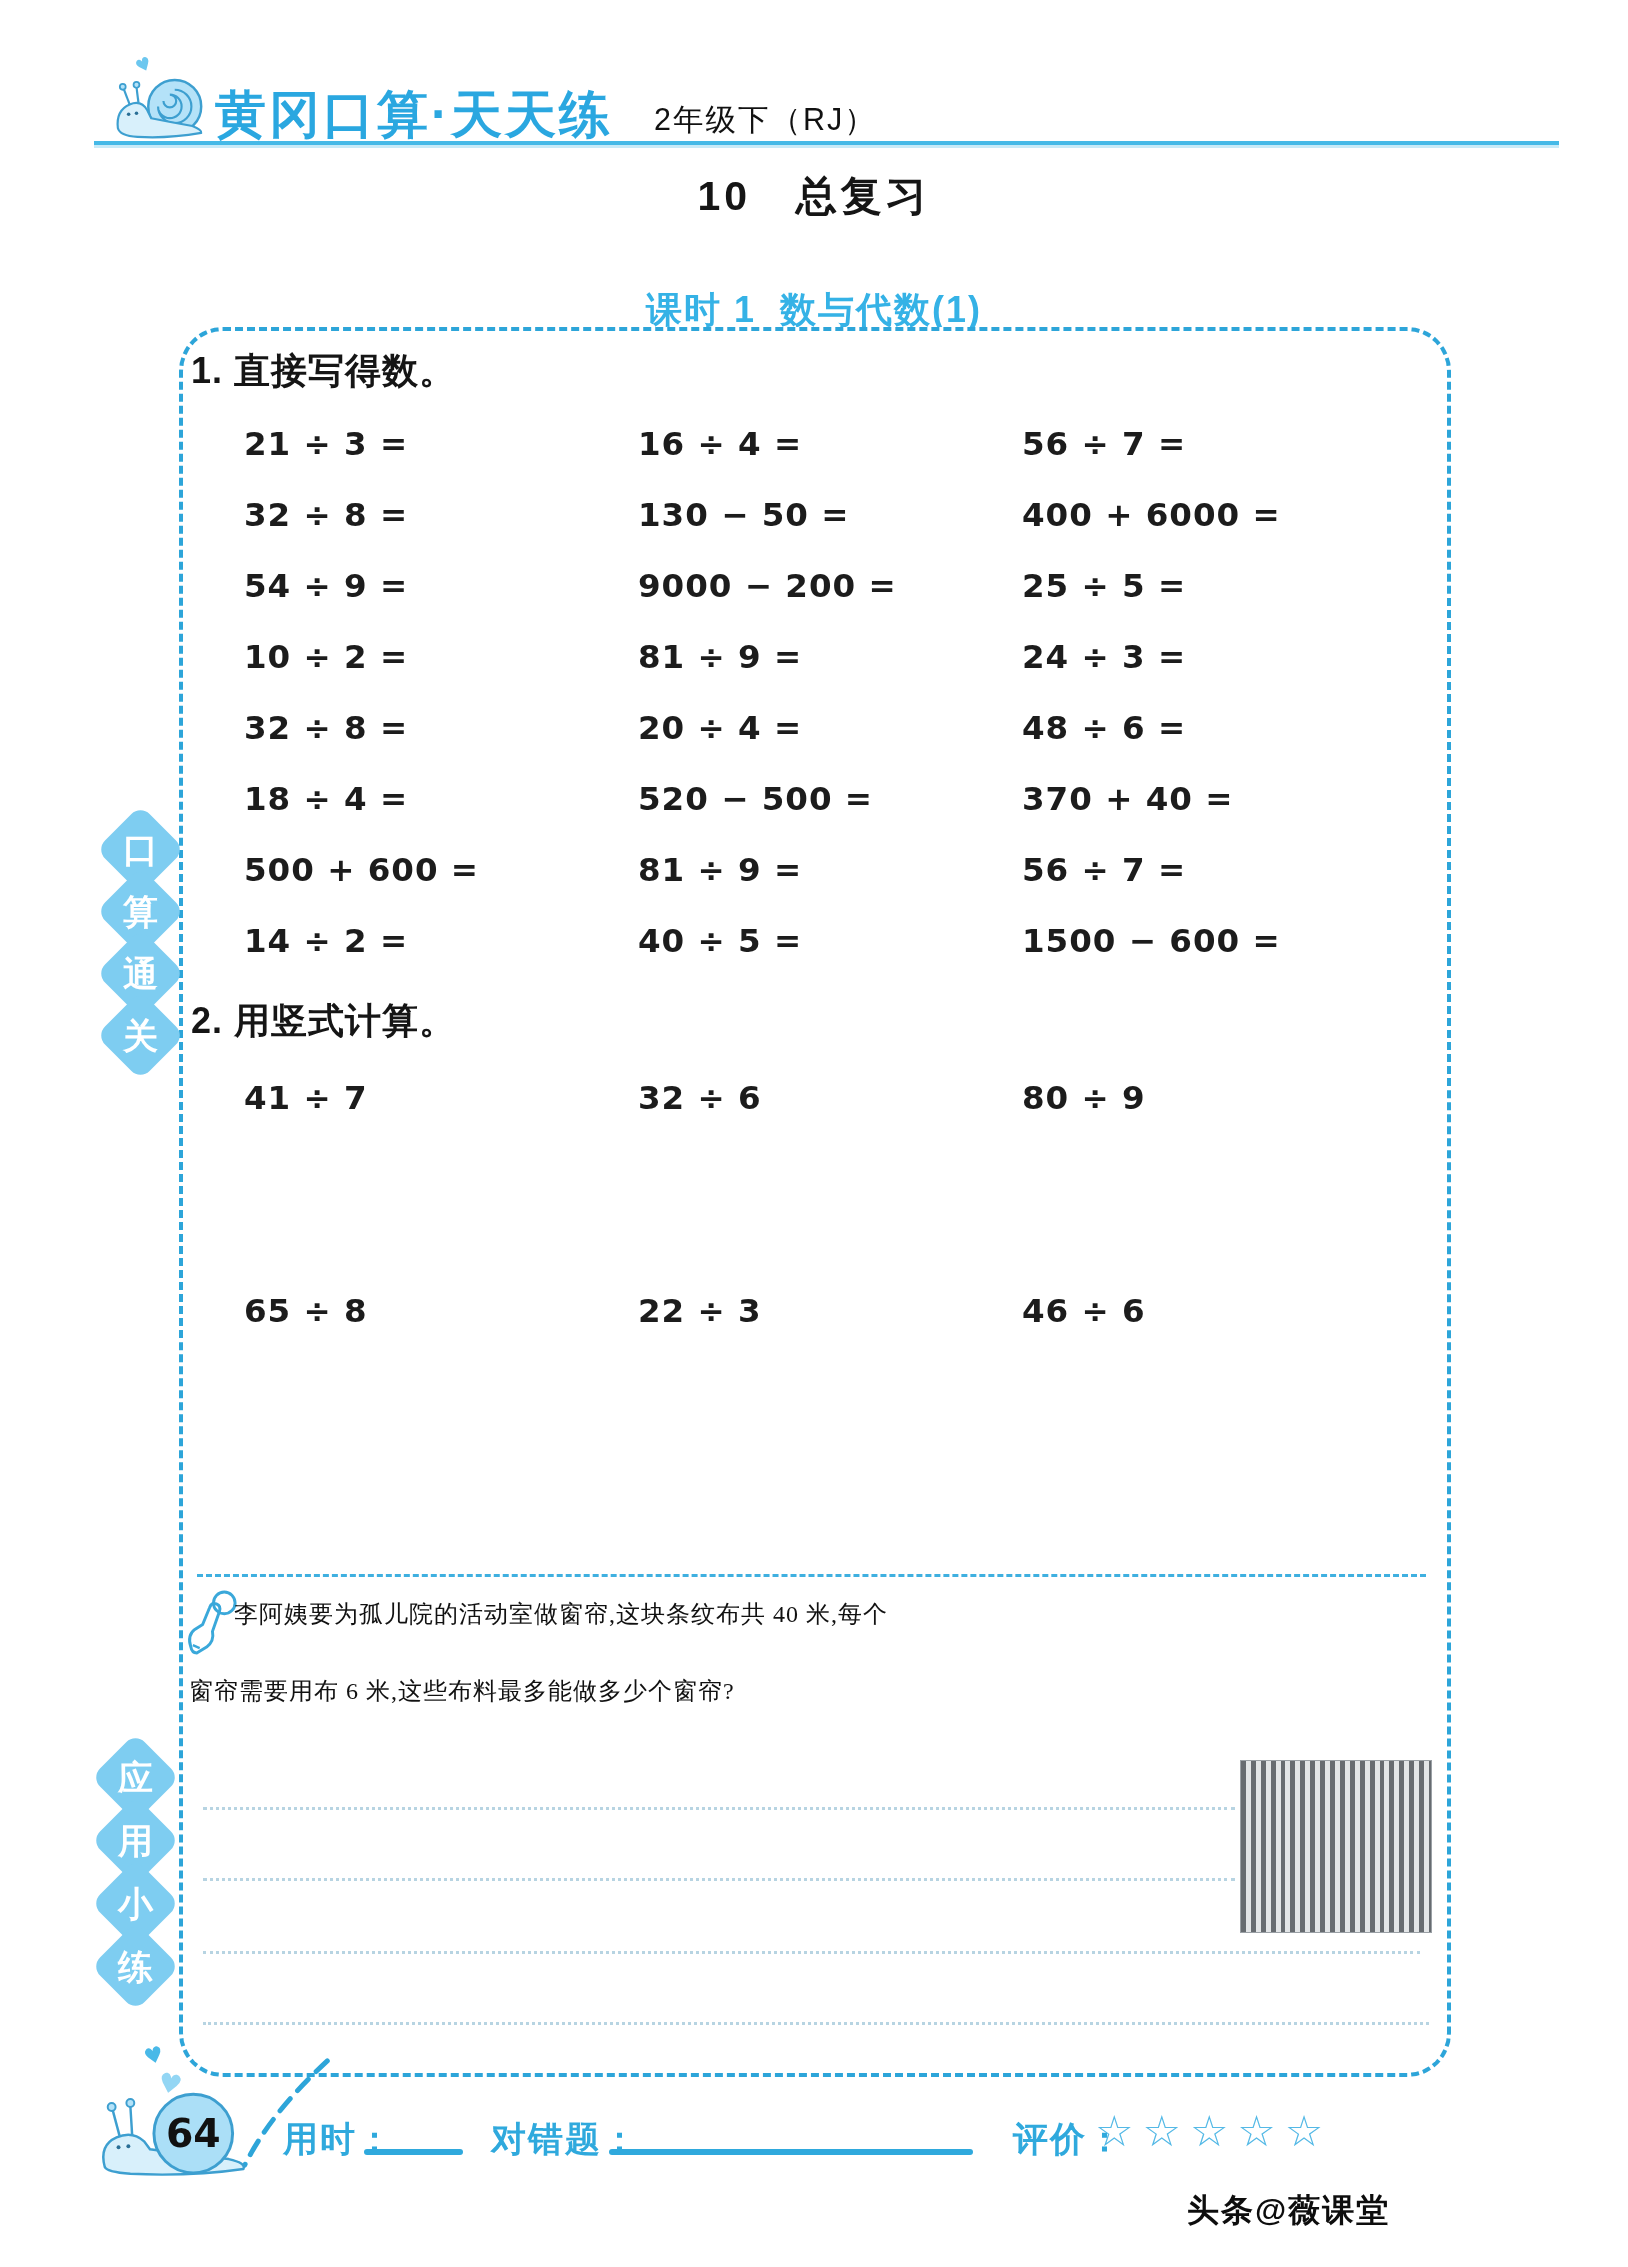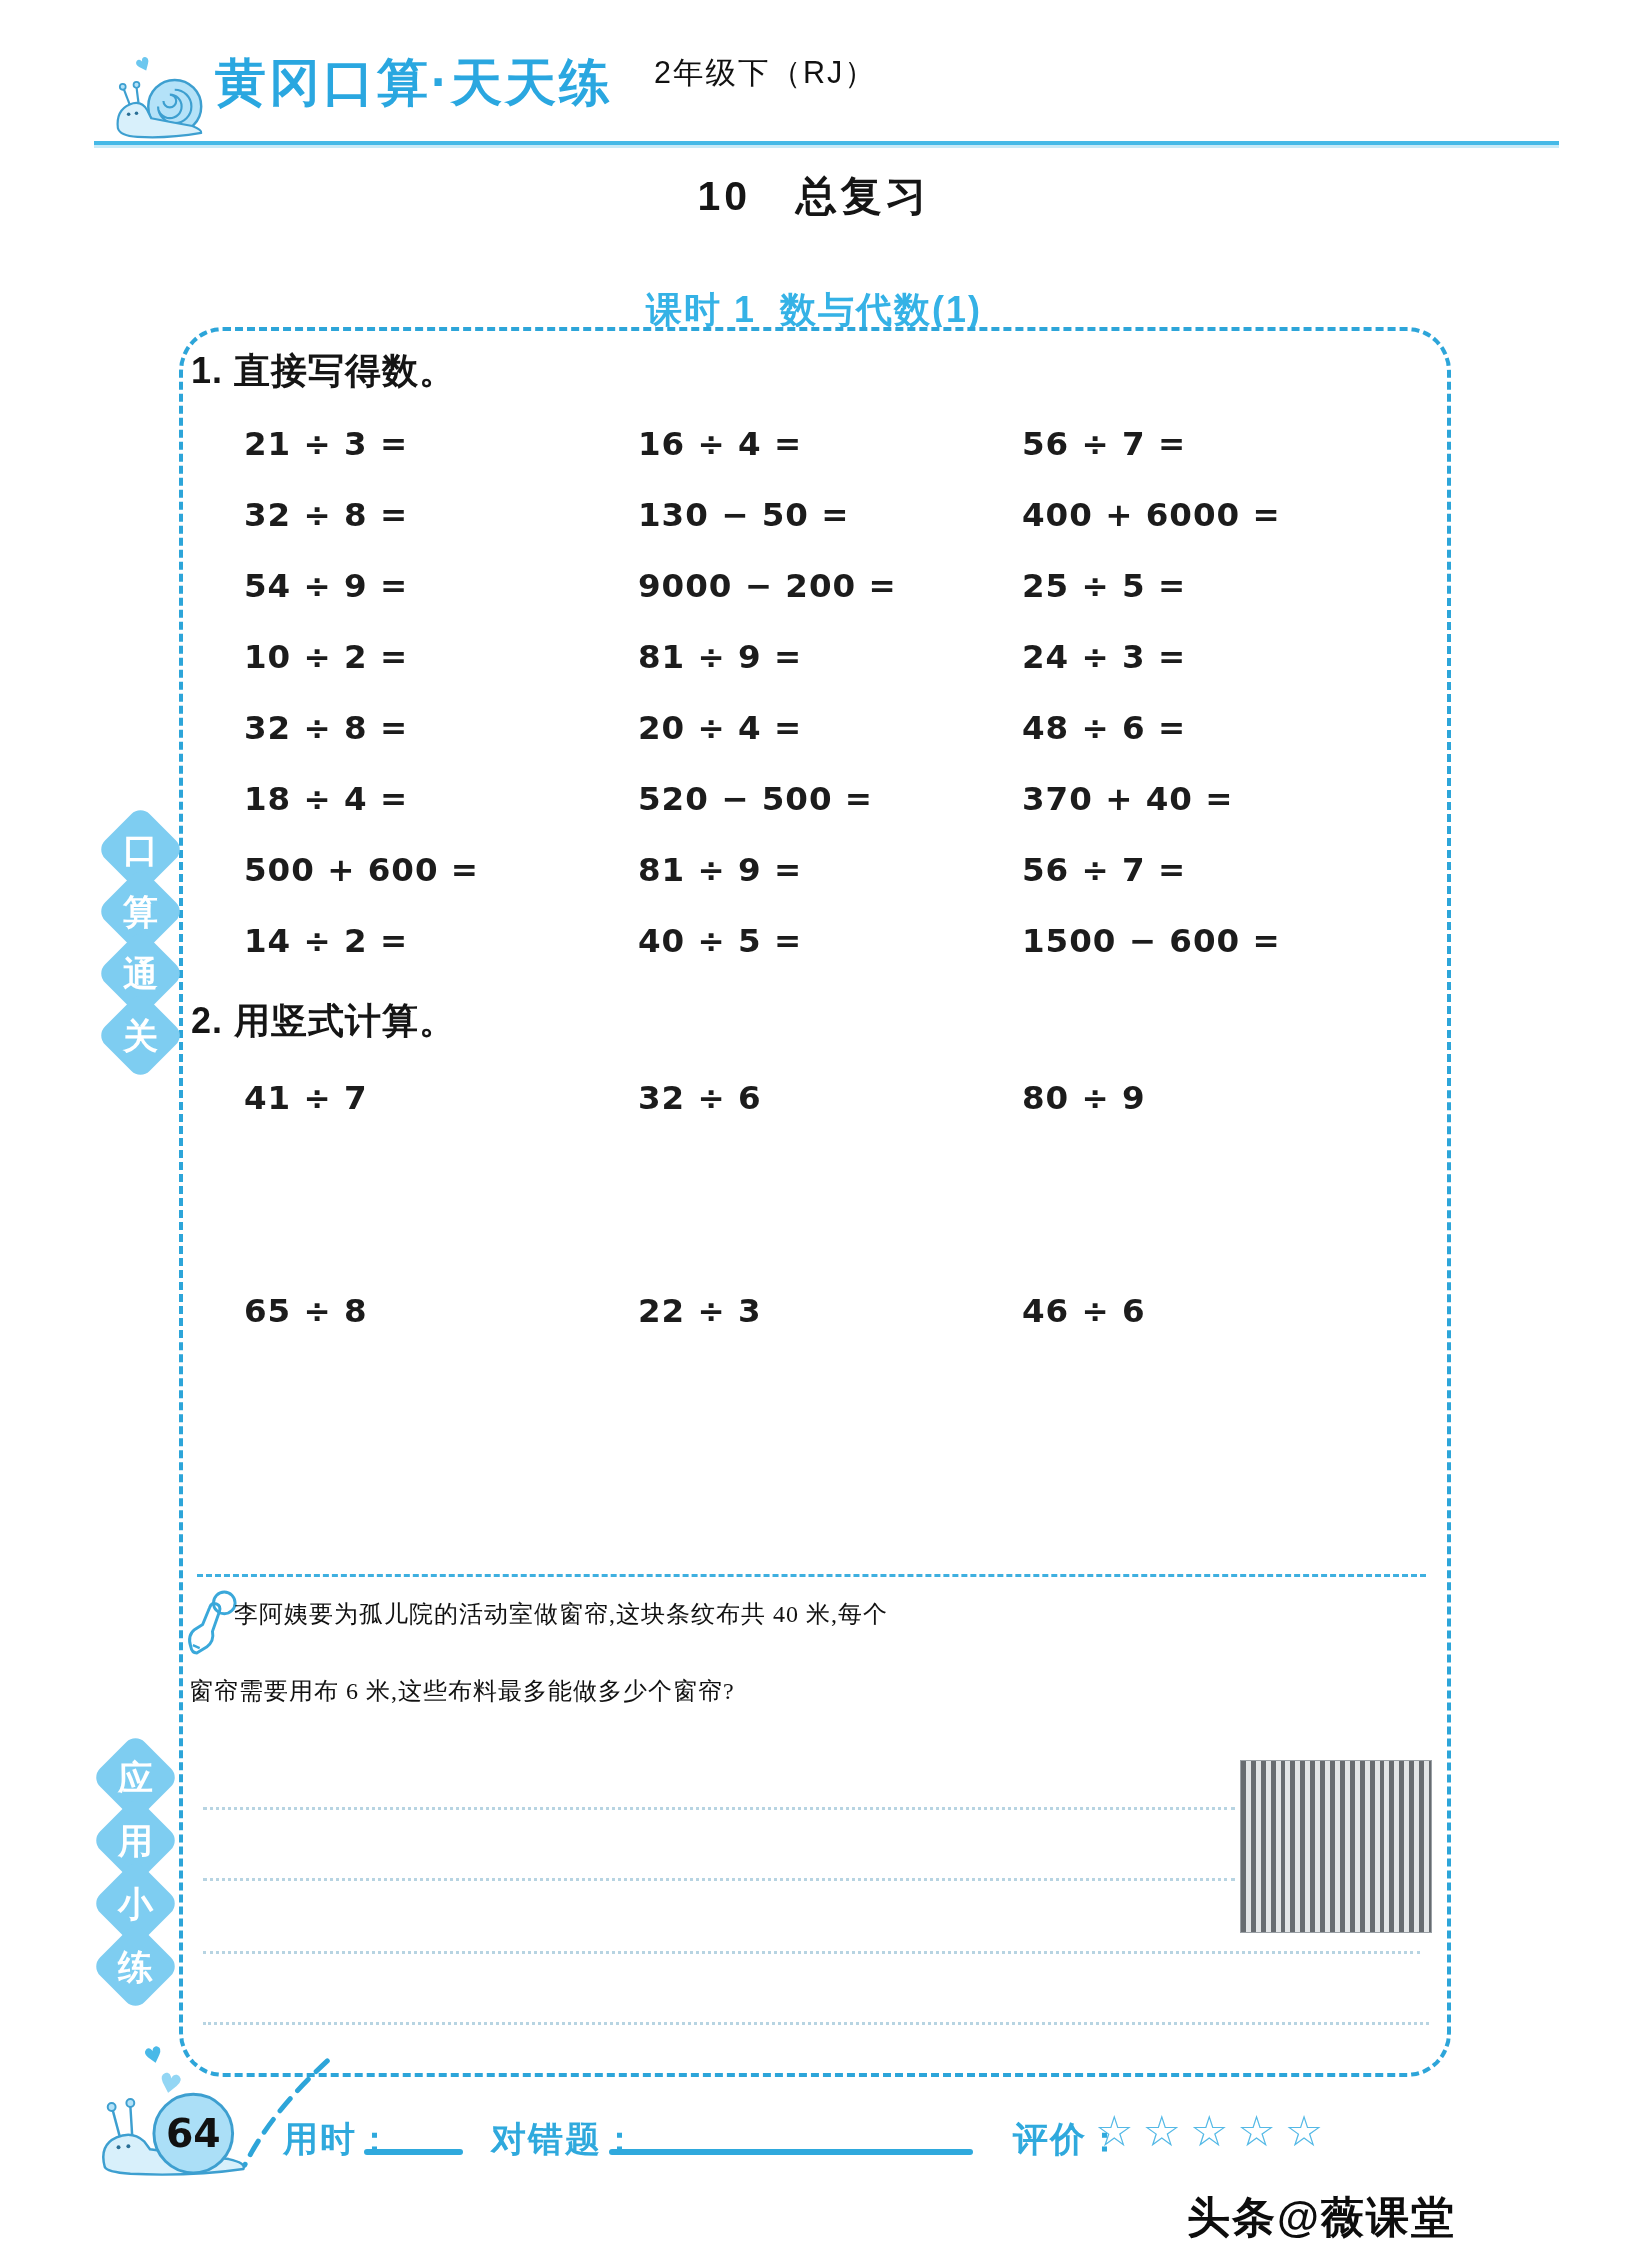--- a/index.html
+++ b/index.html
@@ -1,20 +1,20 @@
 <!DOCTYPE html>
 <html><head>
 <meta charset="utf-8">
 <style>
   html,body{margin:0;padding:0;background:#ffffff;}
   .page{position:relative;width:1628px;height:2268px;background:#ffffff;overflow:hidden;
         font-family:"Liberation Sans","DejaVu Sans",sans-serif;color:#1c1c1c;}
 
   
-  .header{position:absolute;left:99px;top:57px;width:1468px;height:85px;display:flex;}
+  .header{position:absolute;left:99px;top:57px;width:1468px;height:85px;display:flex;align-items:flex-end;}
   .logo-text{color:#2aa7e0;font-size:51px;font-weight:bold;letter-spacing:3px;line-height:1;padding-bottom:2px;}
   .edition-text{font-size:30.5px;color:#111;margin-left:41px;line-height:1;padding-bottom:7.9px;letter-spacing:2px;}
   .header-rule{position:absolute;left:94px;top:141px;width:1465px;height:3.9px;background:#45b9e7;
                box-shadow:0 3px 0 rgba(69,185,231,.30);}
 
   
   .page-title{position:absolute;left:0;top:169px;width:100%;text-align:center;font-size:41px;font-weight:bold;
               letter-spacing:3.9px;white-space:pre;color:#151515;}
   .page-subtitle{position:absolute;left:0;top:242px;width:100%;text-align:center;font-size:36px;font-weight:bold;
               letter-spacing:2px;white-space:pre;color:#35b2e6;margin-top:44px;}
@@ -56,21 +56,21 @@
   
   .diamond{position:absolute;width:63px;height:63px;background:#7ecdf1;border-radius:12.8px;
            transform:rotate(45deg);display:flex;align-items:center;justify-content:center;z-index:5;}
   .diamond span{transform:rotate(-45deg);color:#ffffff;font-size:35px;font-weight:bold;line-height:1;}
 
   
   .f-label{position:absolute;font-size:35px;font-weight:bold;color:#2fa9dd;letter-spacing:2px;}
   .f-underline{position:absolute;height:5.9px;background:#2fa9dd;border-radius:3px;}
   .stars{position:absolute;left:1095px;top:2106px;font-size:43px;color:#54b9e6;letter-spacing:8.9px;
          font-family:"DejaVu Sans",sans-serif;}
-  .watermark{position:absolute;left:1187px;top:2189px;font-size:43px;font-weight:bold;color:#0d0d0d;letter-spacing:2px;}
+  .watermark{position:absolute;left:1187px;top:2189px;font-size:32px;font-weight:bold;color:#0d0d0d;letter-spacing:2px;}
 
   .heart{position:absolute;color:#6cc7ef;font-family:"DejaVu Sans",sans-serif;line-height:1;}
   .heart.hh1{left:136px;top:57px;font-size:17.7px;transform:rotate(-25deg);}
   .heart.hh2{left:144px;top:2045px;font-size:21.7px;transform:rotate(-15deg);color:#49b9e8;}
   .heart.hh3{left:158px;top:2071px;font-size:26.6px;transform:rotate(12deg);color:#93d6f4;}
 
   .tail-svg{position:absolute;left:225px;top:2055px;z-index:4;}
   .header-snail{position:absolute;left:110px;top:63px;}
   .footer-snail{position:absolute;left:91px;top:2090px;z-index:6;}
 </style>

